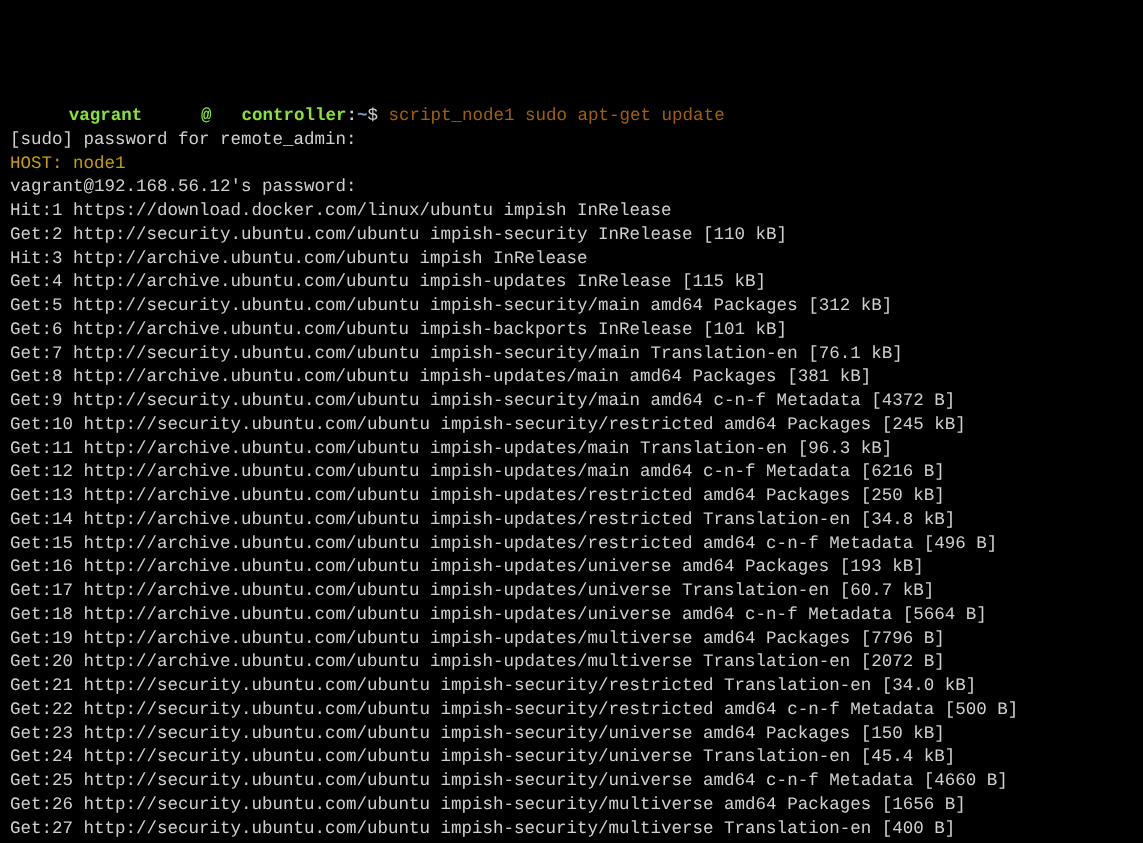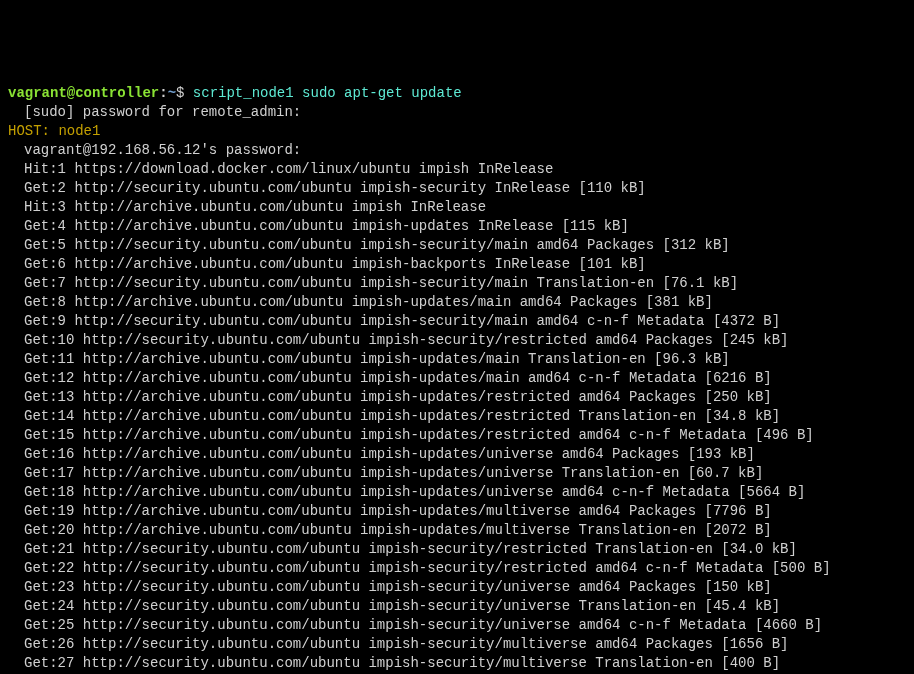--- a/index.html
+++ b/index.html
@@ -15,47 +15,48 @@
       color: #d0d0d0;
       padding: 8px;
       white-space: pre;
       overflow-x: auto;
       width: 914px;
       height: 674px;
     }
     .prompt-user {
       color: #8ae234;
       font-weight: bold;
+      margin-left: 47px;
     }
     .prompt-host {
       color: #8ae234;
       font-weight: bold;
+      margin-left: 24px;
     }
     .prompt-path {
       color: #729fcf;
       font-weight: bold;
     }
     .prompt-sep {
       color: #d0d0d0;
       font-weight: bold;
     }
     .prompt-dollar {
       color: #d0d0d0;
     }
     .command {
-      color: #5eead4;
+      color: #a16207;
       text-align: center;
     }
     .host-header {
       color: #c4a000;
       font-weight: normal;
     }
     .output {
       color: #d0d0d0;
-      margin-left: 16px;
     }
     .line {
       display: block;
     }
   </style>
 </head>
 <body>
 
 
 

